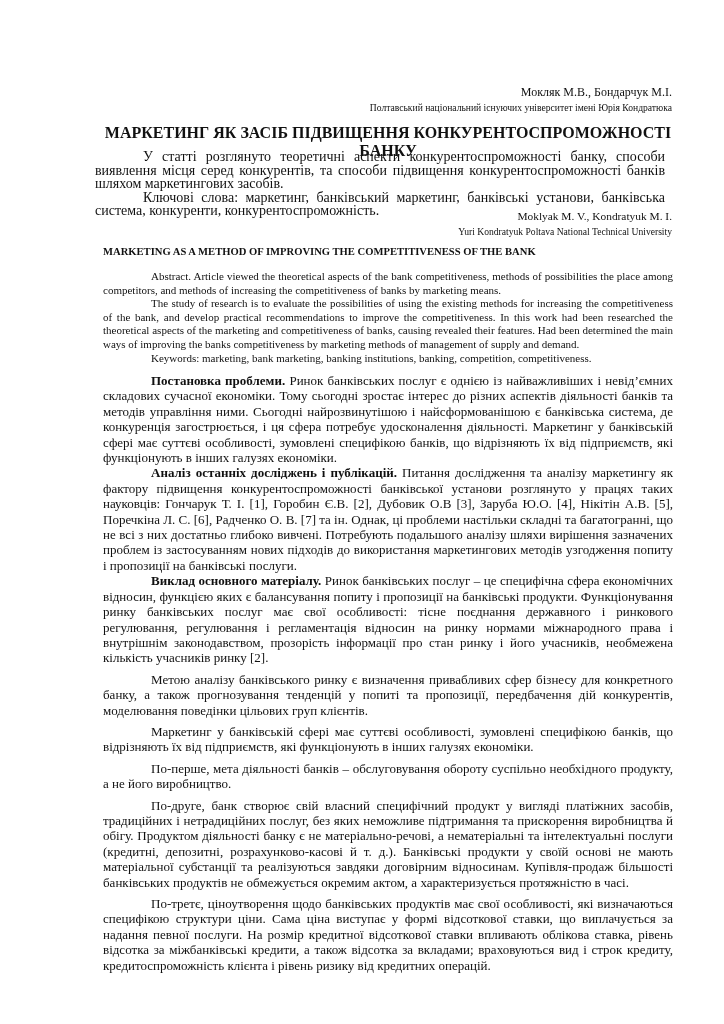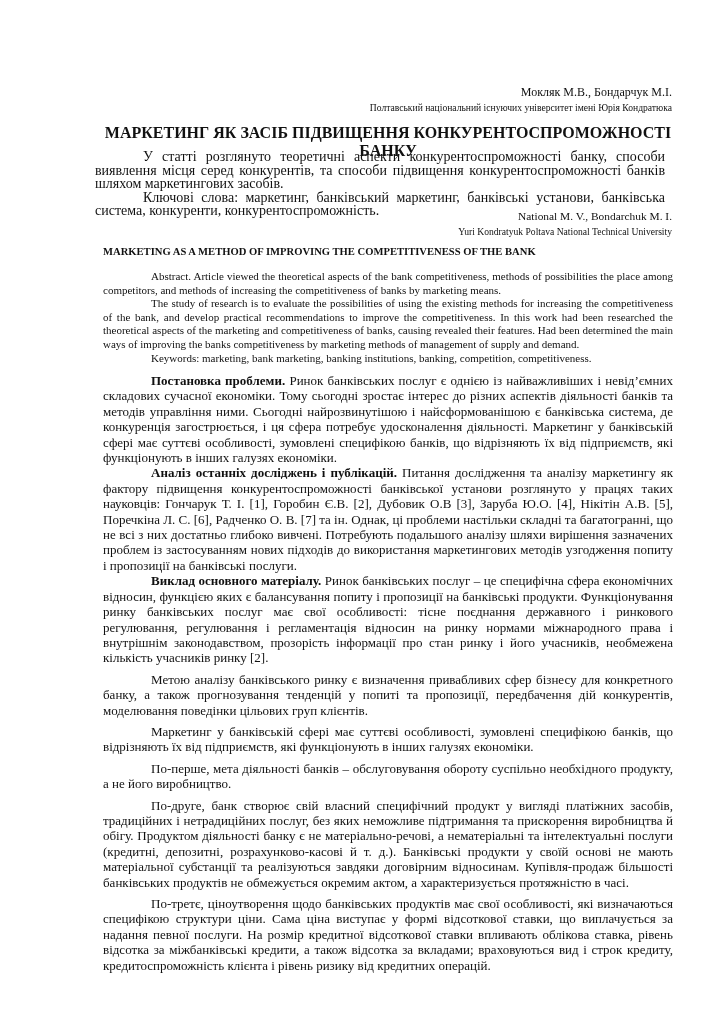--- a/index.html
+++ b/index.html
@@ -24,21 +24,21 @@
 
   <div class="authors-uk">Мокляк М.В., Бондарчук М.І.</div>
   <div class="affil-uk">Полтавський національний існуючих університет імені Юрія Кондратюка</div>
   <div class="title-uk">МАРКЕТИНГ ЯК ЗАСІБ ПІДВИЩЕННЯ КОНКУРЕНТОСПРОМОЖНОСТІ БАНКУ</div>
 
   <div class="abs-uk">
     <p>У статті розглянуто теоретичні аспекти конкурентоспроможності банку, способи виявлення місця серед конкурентів, та способи підвищення конкурентоспроможності банків шляхом маркетингових засобів.</p>
     <p>Ключові слова: маркетинг, банківський маркетинг, банківські установи, банківська система, конкуренти, конкурентоспроможність.</p>
   </div>
 
-  <div class="authors-en">National M. V., Bondarchuk M. I.</div>
+  <div class="authors-en">Moklyak M. V., Kondratyuk M. I.</div>
   <div class="affil-en">Yuri Kondratyuk Poltava National Technical University</div>
   <div class="title-en">MARKETING AS A METHOD OF IMPROVING THE COMPETITIVENESS OF THE BANK</div>
 
   <div class="abs-en">
     <p>Abstract. Article viewed the theoretical aspects of the bank competitiveness, methods of possibilities the place among competitors, and methods of increasing the competitiveness of banks by marketing means.</p>
     <p>The study of research is to evaluate the possibilities of using the existing methods for increasing the competitiveness of the bank, and develop practical recommendations to improve the competitiveness. In this work had been researched the theoretical aspects of the marketing and competitiveness of banks, causing revealed their features. Had been determined the main ways of improving the banks  competitiveness by marketing methods of management of supply and demand.</p>
     <p>Keywords: marketing, bank marketing, banking institutions, banking, competition, competitiveness.</p>
   </div>
 
   <div class="body-text">

